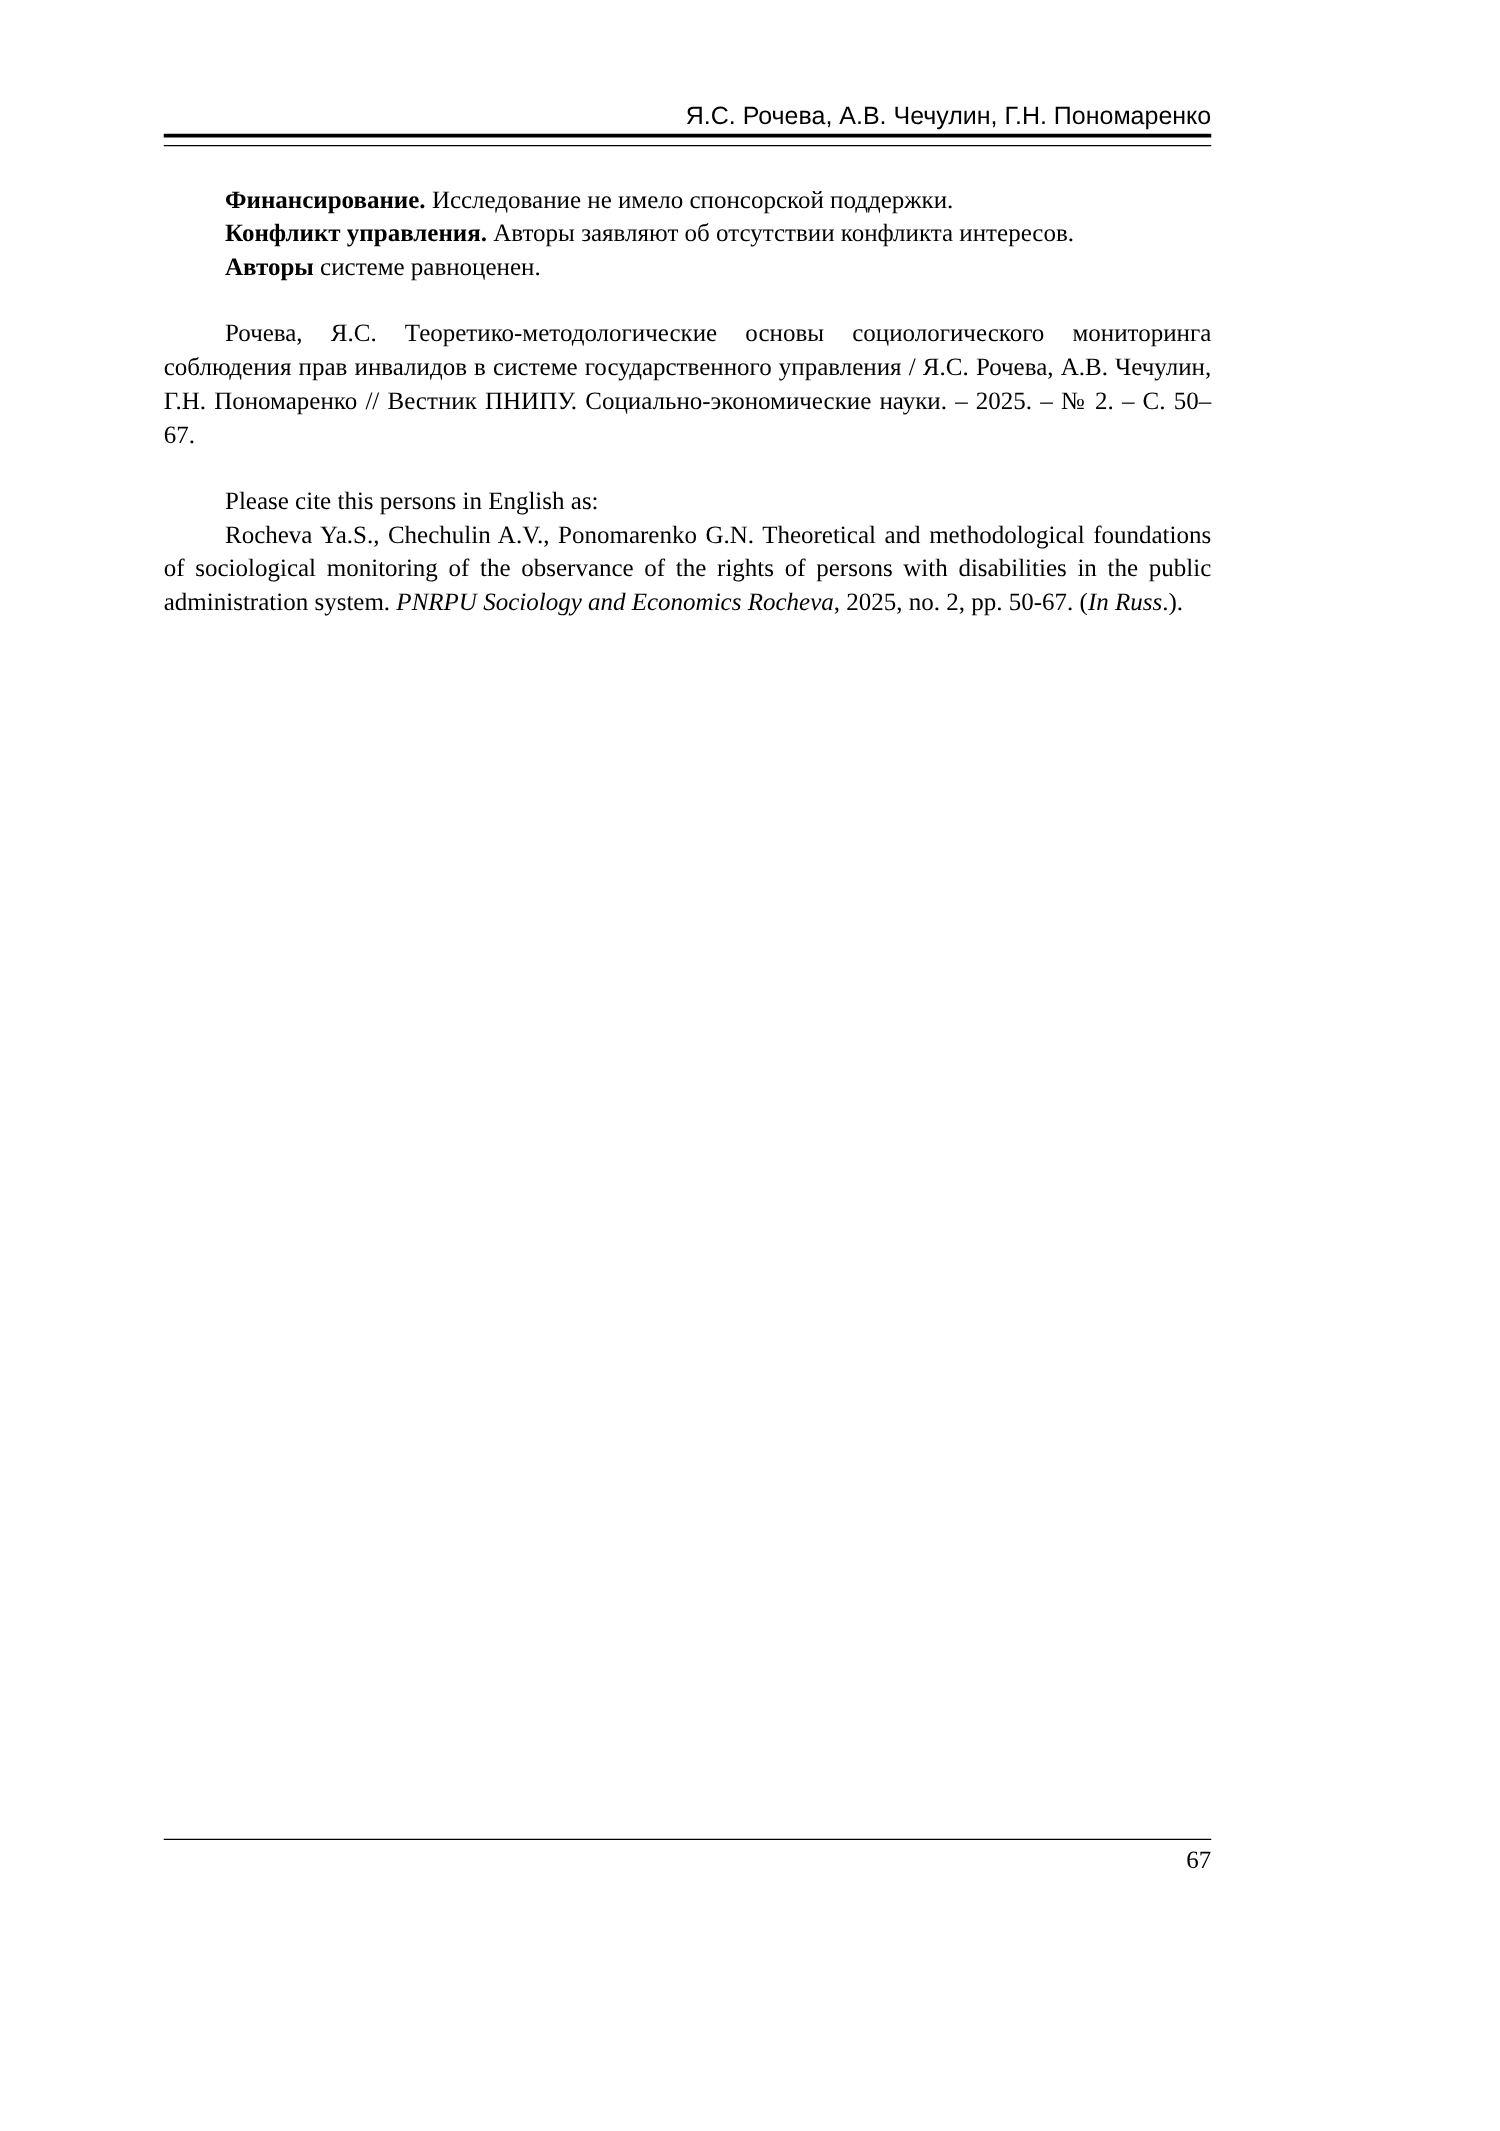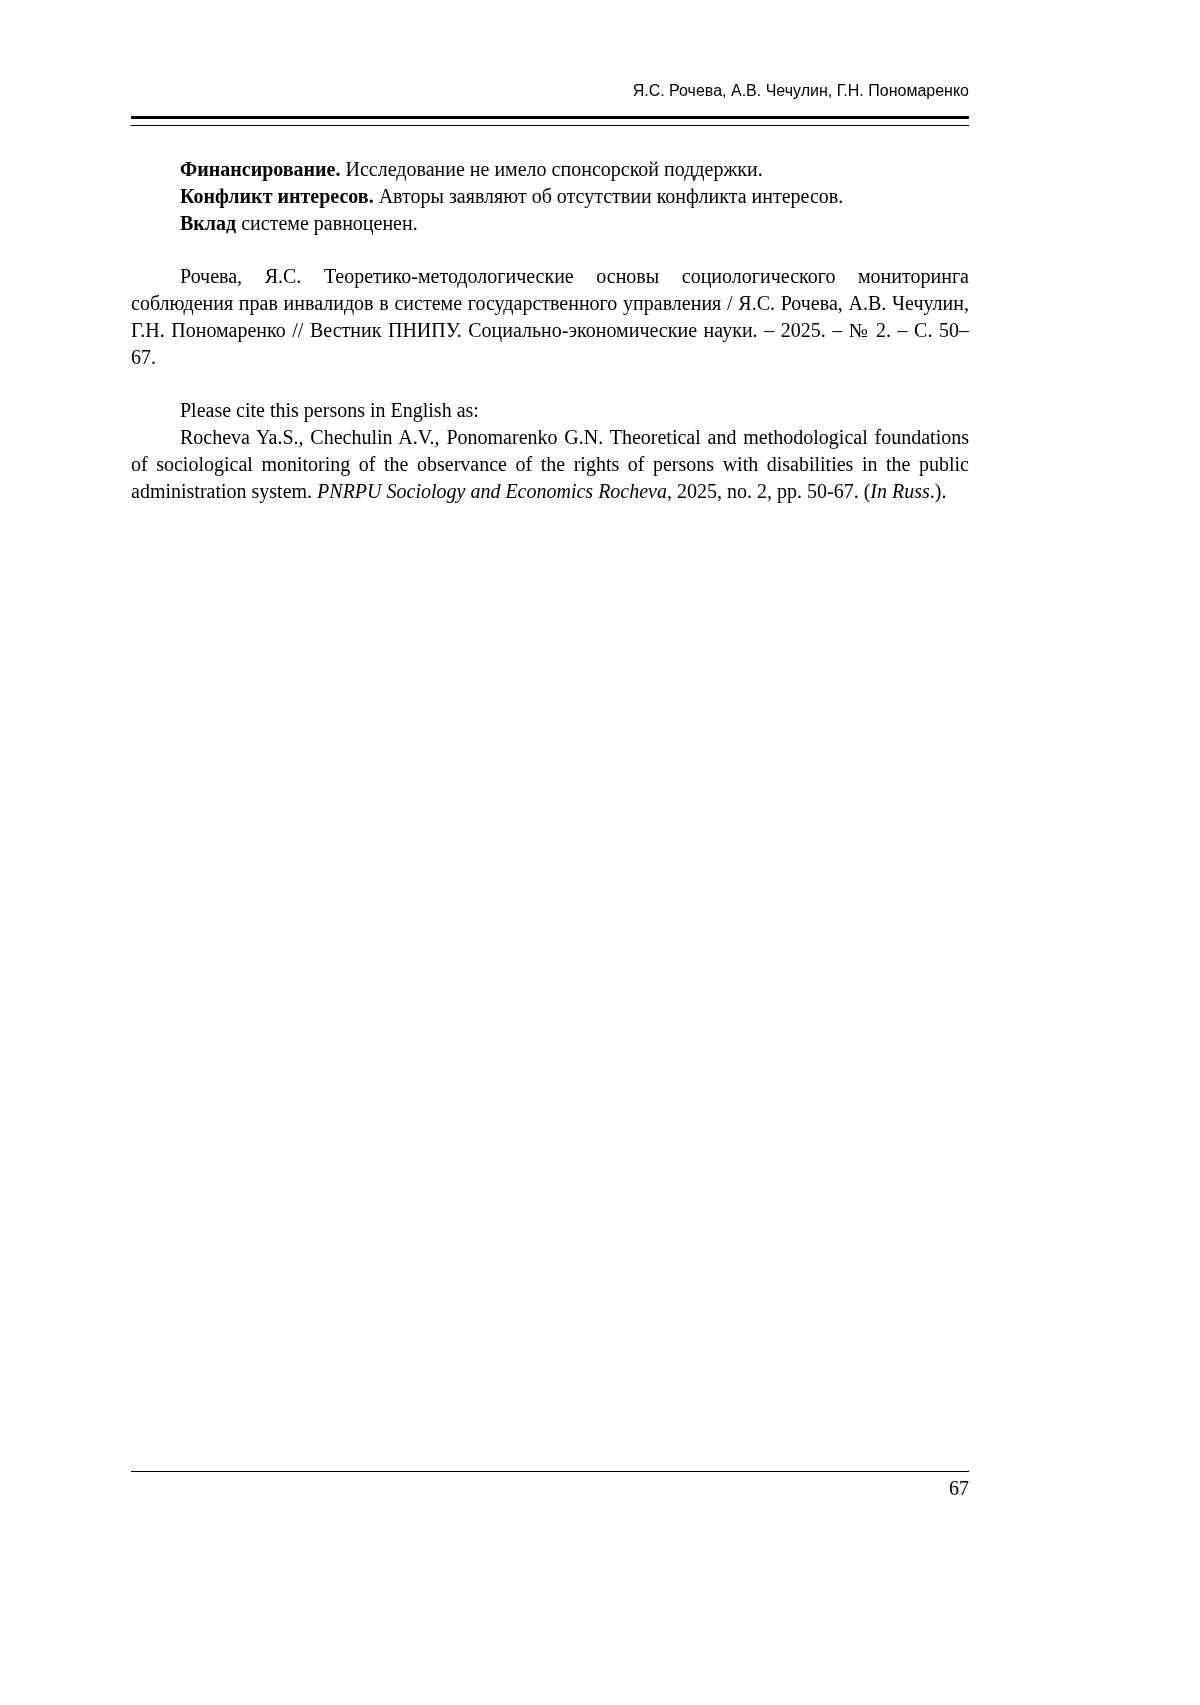--- a/index.html
+++ b/index.html
@@ -14,24 +14,24 @@
   .content {
     position: absolute;
     left: 131px;
     top: 0;
     width: 838px;
   }
   .header-authors {
     padding-top: 82px;
     text-align: right;
     font-family: "Liberation Sans", sans-serif;
-    font-size: 16px;
+    font-size: 20px;
     line-height: 1.15;
     color: #000000;
-    padding-bottom: 16px;
+    padding-bottom: 2px;
   }
   .rule-thick {
     border-top: 3px solid #000000;
     margin-bottom: 6px;
   }
   .rule-thin {
     border-top: 1px solid #000000;
   }
   .body-text {
     margin-top: 30px;
@@ -68,23 +68,23 @@
   <div class="content">
 
     <div class="header-authors">Я.С. Рочева, А.В. Чечулин, Г.Н. Пономаренко</div>
     <div class="rule-thick"></div>
     <div class="rule-thin"></div>
 
     <div class="body-text">
 
       <p><b>Финансирование.</b><span> Исследование не имело спонсорской поддержки.</span></p>
 
-      <p><b>Конфликт интересов.</b><span> Авторы заявляют об отсутствии конфликта интересов.</span></p>
+      <p><b>Конфликт управления.</b><span> Авторы заявляют об отсутствии конфликта интересов.</span></p>
 
-      <p><b>Вклад</b><span> системе равноценен.</span></p>
+      <p><b>Авторы</b><span> системе равноценен.</span></p>
 
       <div class="gap"></div>
 
 
       <p class="just">Рочева, Я.С. Теоретико-методологические основы социологического мониторинга соблюдения прав инвалидов в системе государственного управления / Я.С. Рочева, А.В. Чечулин, Г.Н. Пономаренко // Вестник ПНИПУ. Социально-экономические науки. – 2025. – № 2. – С. 50–67.</p>
 
       <div class="gap"></div>
 
       <p>Please cite this persons in English as:</p>
 

